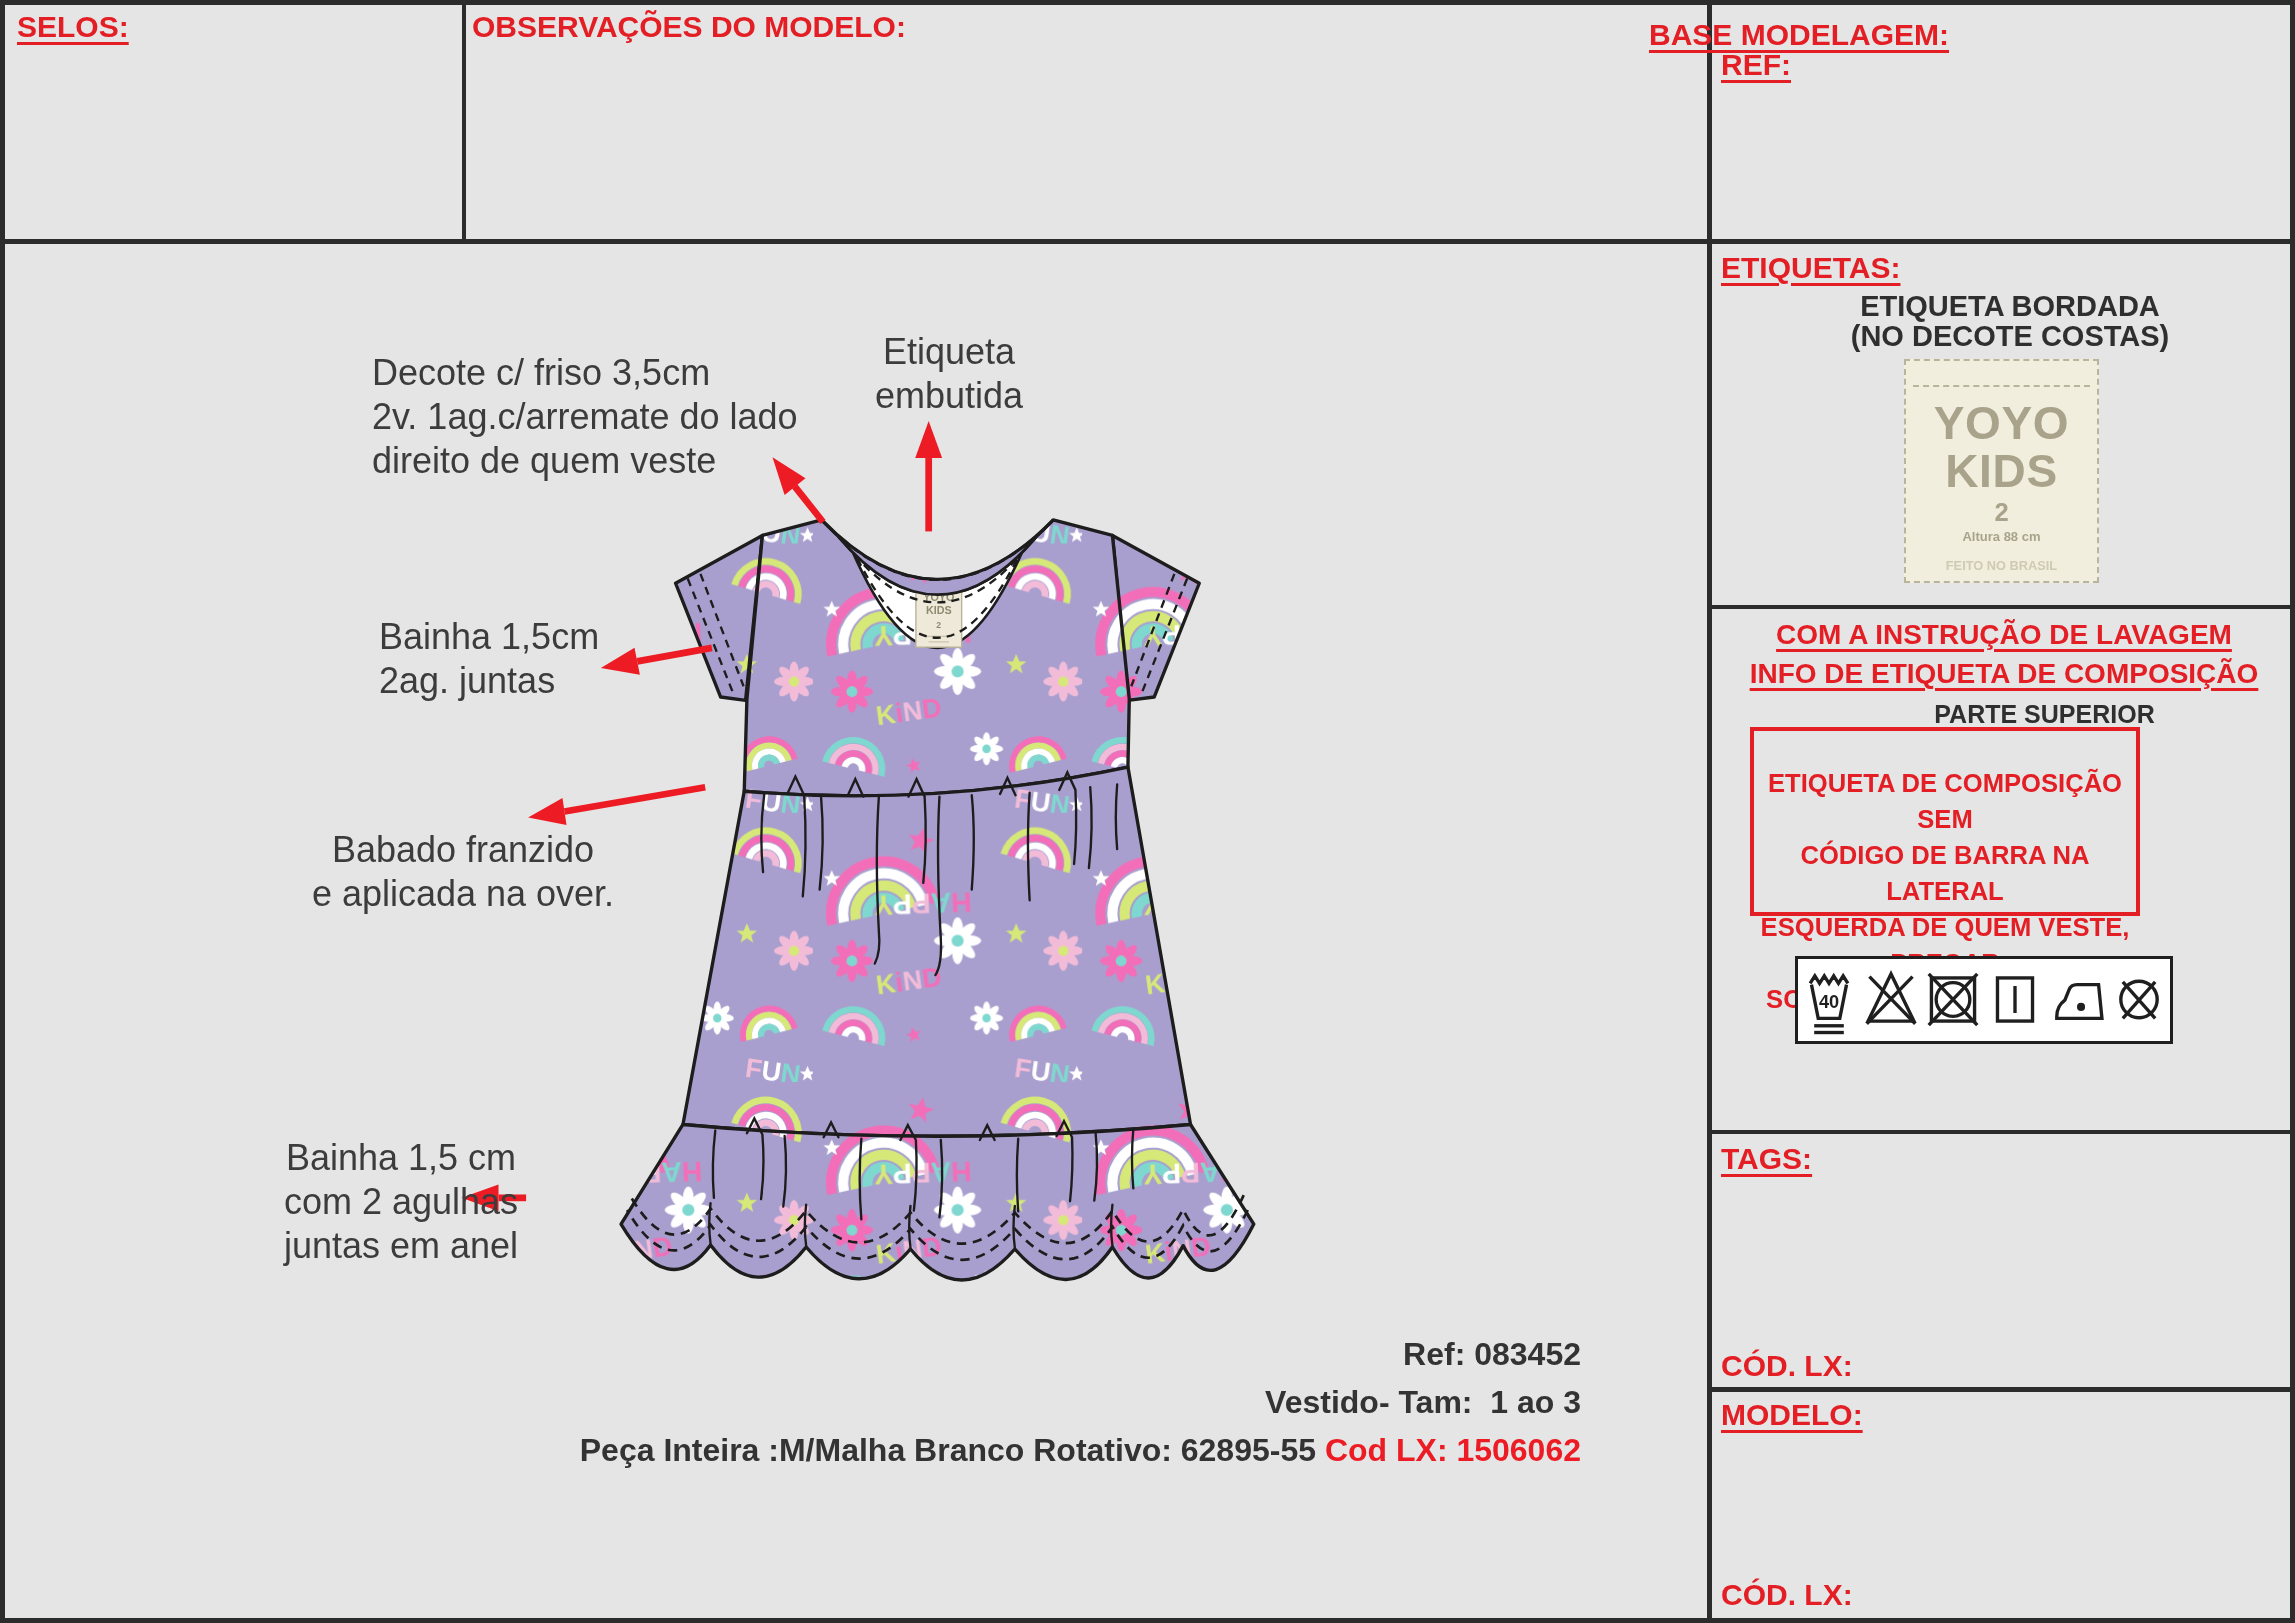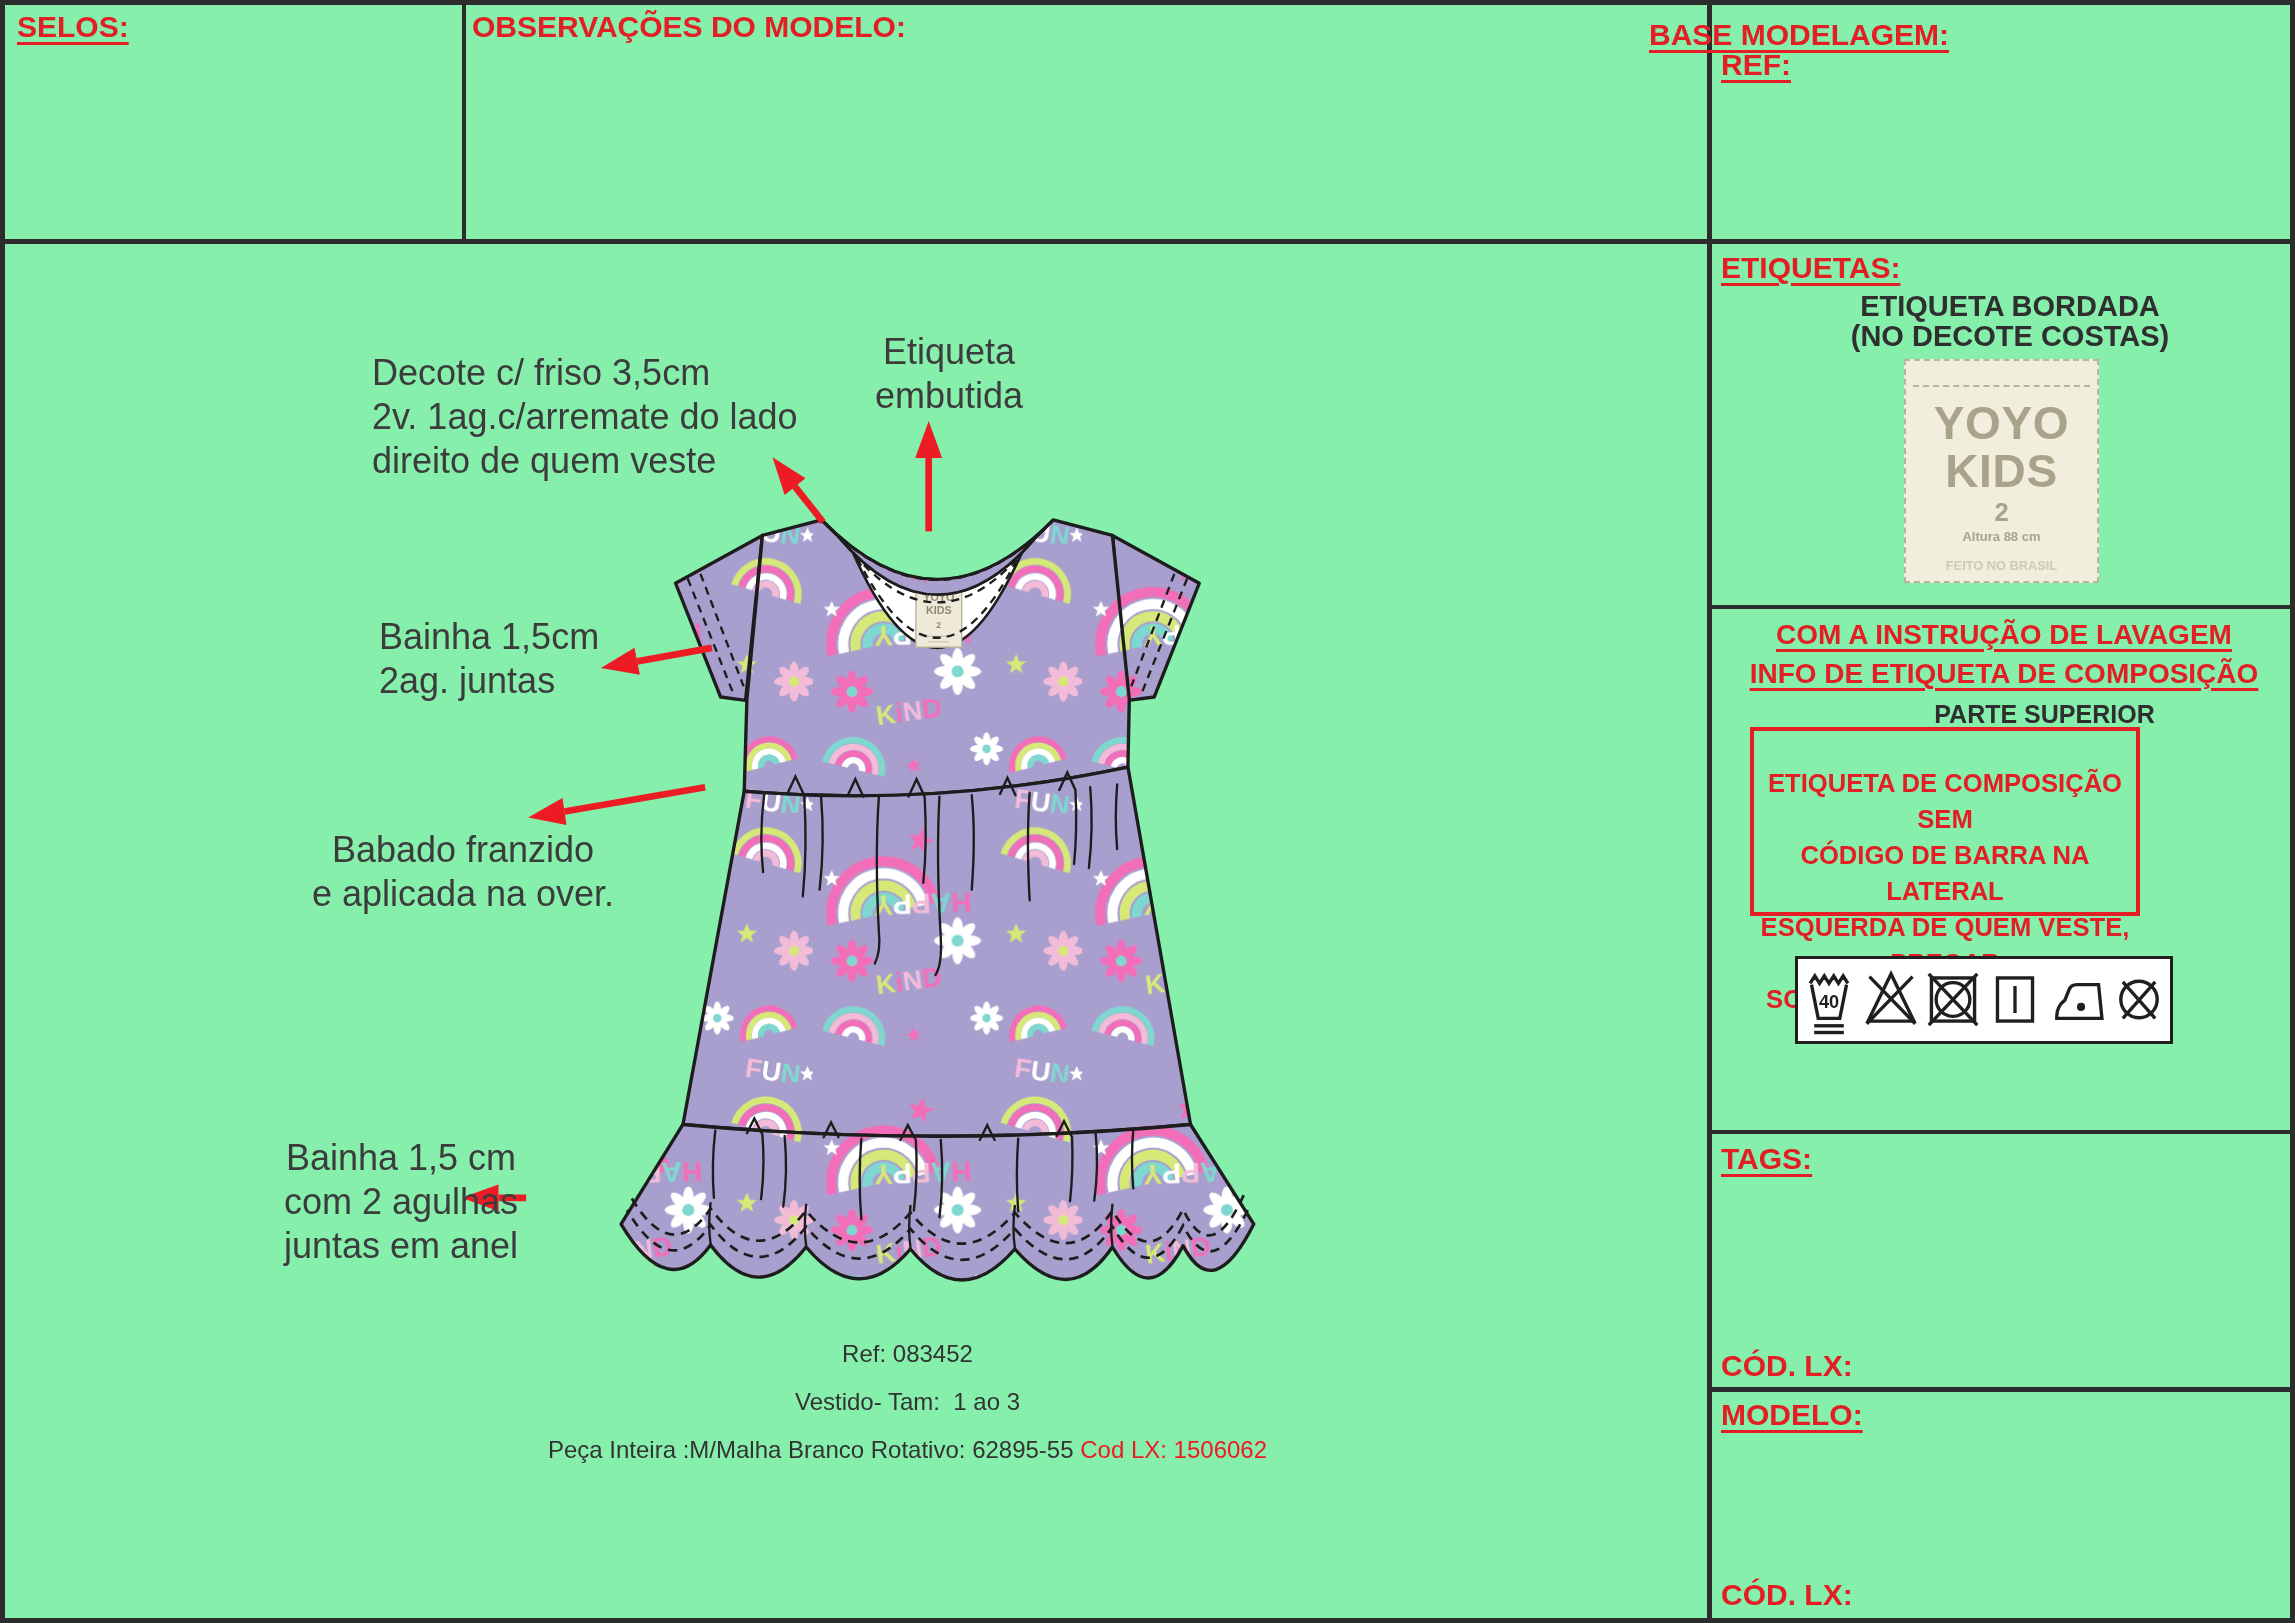--- a/index.html
+++ b/index.html
@@ -1,18 +1,18 @@
 <!DOCTYPE html>
 <html style="font-size:10.8px"><head>
 <meta charset="utf-8">
 <style>
   * { margin:0; padding:0; box-sizing:border-box; }
   body { background:#888; font-family:"Liberation Sans", sans-serif; }
   .page {
-    position:relative; width:2295px; height:1623px; background:#86efac;
+    position:relative; width:2295px; height:1623px; background:#e5e5e5;
     border:5.4px solid #2c2c2c; overflow:hidden;
     font-family:"Liberation Sans", sans-serif;
   }
   .line { position:absolute; background:#2c2c2c; }
   .hdr {
     position:absolute; color:#e31e24; font-weight:bold; font-size:30px;
     text-decoration:underline; text-decoration-thickness:2.7px; text-underline-offset:4.7px;
     letter-spacing:0px; white-space:nowrap;
   }
   .hdr.nou { text-decoration:none; }
@@ -29,22 +29,22 @@
   .redbox { position:absolute; left:1745px; top:722px; width:390px; height:189px;
     border:4px solid #e31e24; }
   .redbox-inner { position:absolute; left:0; top:34px; width:100%; text-align:center;
     color:#e31e24; font-weight:bold; font-size:25.6px; line-height:36px; }
   .carebox { position:absolute; left:1790px; top:951px; width:378px; height:88px;
     border:3.4px solid #1f1f1f; background:#fff; }
   .tagpreview { position:absolute; left:1899px; top:354px; width:195px; height:224px;
     background:#f1eedd; border:2px dashed #b9b49c; }
   .tagpreview .stitch { position:absolute; left:6.7px; right:6.7px; top:24px; border-top:2px dashed #b9b49c; }
   .tagpreview .tx { position:absolute; width:100%; text-align:center; color:#a8a38a; font-weight:bold; }
-  .footer { position:absolute; left:229px; top:1325px; width:1347px; text-align:center;
-    color:#333; font-weight:normal; font-size:24px; line-height:48px; }
+  .footer { position:absolute; left:229px; top:1325px; width:1347px; text-align:right;
+    color:#333; font-weight:bold; font-size:32px; line-height:48px; }
   .footer .red { color:#ed1c24; }
   .keep-ws { white-space:pre-wrap; }
   svg text { font-family:"Liberation Sans", sans-serif; }
   .dress-svg { position:absolute; left:0; top:0; }
 </style>
 </head>
 <body>
 
 <div class="page">
 

